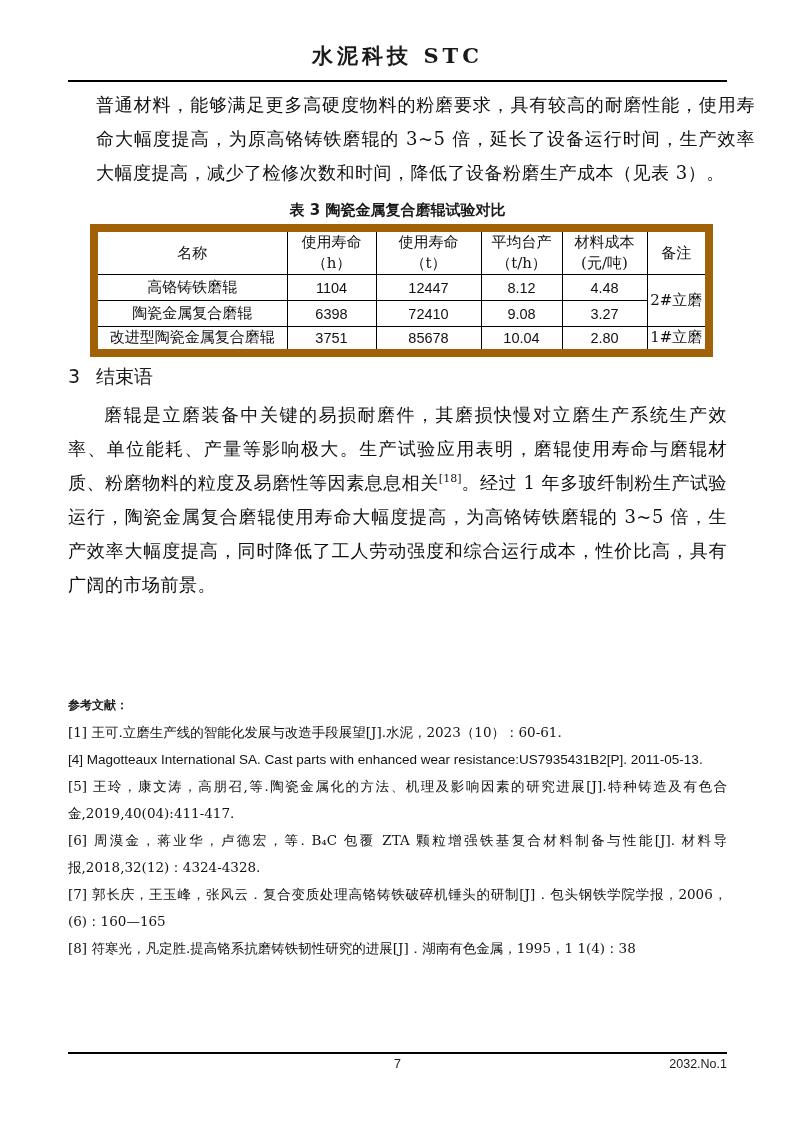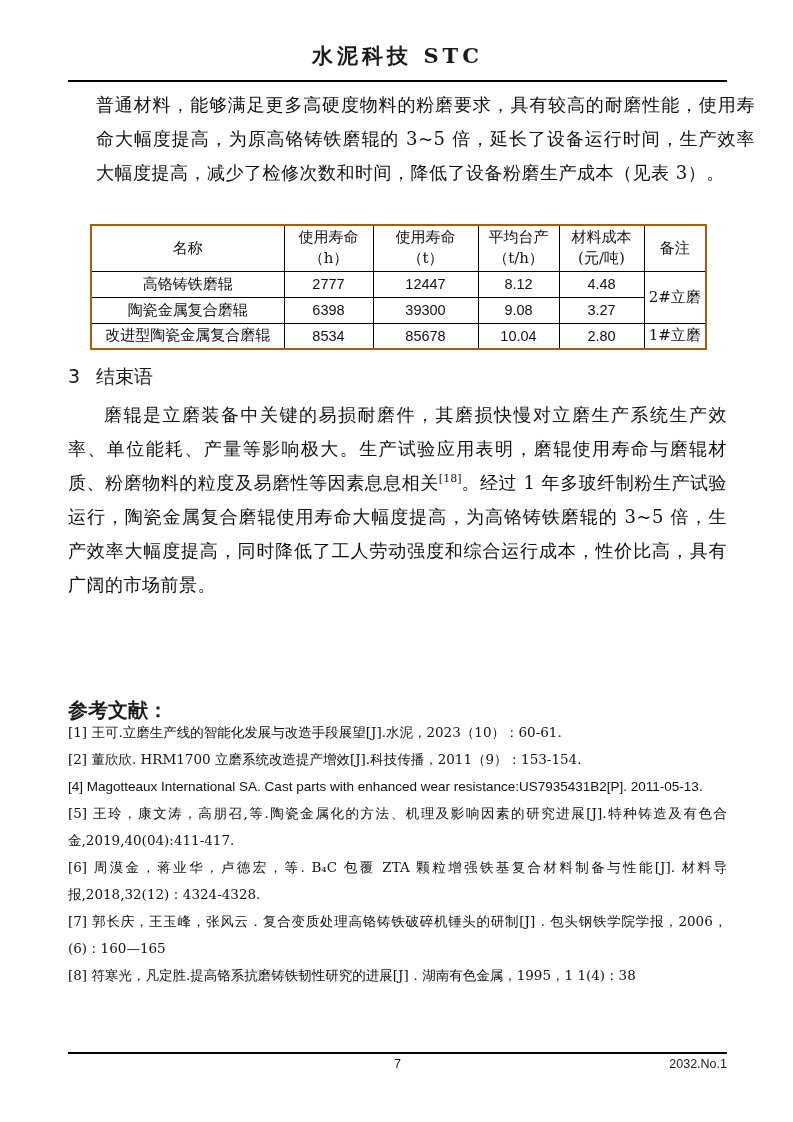--- a/index.html
+++ b/index.html
@@ -30,42 +30,42 @@
   .p2 sup { font-size:11px; line-height:0; vertical-align:super; letter-spacing:0; }
 
   .table-caption {
     position:absolute; top:201px; left:0; width:100%;
     text-align:center; font-weight:700; font-size:15px;
     font-family:"DejaVu Sans","Liberation Sans",sans-serif;
   }
   .cmp-table {
     position:absolute; top:224px; left:22px;
     border-collapse:collapse; table-layout:fixed; width:615px;
-    border:2px solid #a16207; font-size:15px; color:#111;
+    border:8px solid #a16207; font-size:15px; color:#111;
   }
   .cmp-table th, .cmp-table td {
     border:1px solid #000; text-align:center; vertical-align:middle;
     font-weight:400; padding:0; overflow:hidden;
   }
   .cmp-table thead tr { height:46px; }
   .cmp-table tbody tr { height:26px;margin-left:21px; }
   .cmp-table thead { border-bottom:1.5px solid #000; }
   .th-line { display:block; line-height:21px; }
   .num { font-family:"Liberation Sans","DejaVu Sans",sans-serif; font-size:14.5px; }
 
   .section-heading {
     position:absolute; top:364px; left:0;
     font-weight:400; font-size:19px;
     font-family:"DejaVu Sans","Liberation Sans",sans-serif;
   }
   .section-heading .h-num { margin-right:16px; }
 
   .refs-heading {
     position:absolute; top:697px; left:0;
-    font-weight:700; font-size:20px;
+    font-weight:700; font-size:12px;
   }
   .refs-list { position:absolute; top:719px; left:0; width:100%; }
   .ref-item {
     font-size:13.5px; line-height:27px; text-align:justify; color:#111;
   }
   .ref-latin { font-family:"Liberation Sans","DejaVu Sans",sans-serif; }
 
   .footer-rule {
     position:absolute; top:1052px; left:0; width:100%;
     border-top:2.5px solid #000;
@@ -82,20 +82,21 @@
 </head>
 <body>
 
 <div class="content">
 
   <div class="journal-title">水泥科技 STC</div>
   <div class="header-rule"></div>
 
   <p class="body-para p1">普通材料，能够满足更多高硬度物料的粉磨要求，具有较高的耐磨性能，使用寿命大幅度提高，为原高铬铸铁磨辊的 3~5 倍，延长了设备运行时间，生产效率大幅度提高，减少了检修次数和时间，降低了设备粉磨生产成本（见表 3）。</p>
 
+  <div class="table-caption">表 3  陶瓷金属复合磨辊试验对比</div>
 
   <table class="cmp-table">
     <colgroup>
       <col style="width:193px">
         <col style="width:89px">
         <col style="width:105px">
       <col style="width:81px">
         <col style="width:85px">
         <col style="width:62px">
     </colgroup>
@@ -123,55 +124,54 @@
         </th>
         <th>
           <span class="th-line">备注</span>
           <span class="th-line"></span>
         </th>
       </tr>
     </thead>
     <tbody>
       <tr>
         <td>高铬铸铁磨辊</td>
-        <td class="num">2777</td>
+        <td class="num">1104</td>
         <td class="num">12447</td>
         <td class="num">8.12</td>
         <td class="num">4.48</td>
         <td rowspan="2">2#立磨</td>
       </tr>
       <tr>
         <td>陶瓷金属复合磨辊</td>
         <td class="num">6398</td>
-        <td class="num">39300</td>
+        <td class="num">72410</td>
         <td class="num">9.08</td>
         <td class="num">3.27</td>
       </tr>
       <tr>
         <td>改进型陶瓷金属复合磨辊</td>
-        <td class="num">8534</td>
+        <td class="num">3751</td>
         <td class="num">85678</td>
         <td class="num">10.04</td>
         <td class="num">2.80</td>
         <td>1#立磨</td>
       </tr>
     </tbody>
   </table>
 
   <div class="section-heading">
     <span class="h-num">3</span><span>结束语</span>
   </div>
 
   <p class="body-para p2"><span>磨辊是立磨装备中关键的易损耐磨件，其磨损快慢对立磨生产系统生产效率、单位能耗、产量等影响极大。生产试验应用表明，磨辊使用寿命与磨辊材质、粉磨物料的粒度及易磨性等因素息息相关</span><sup>[18]</sup><span>。经过 1 年多玻纤制粉生产试验运行，陶瓷金属复合磨辊使用寿命大幅度提高，为高铬铸铁磨辊的 3~5 倍，生产效率大幅度提高，同时降低了工人劳动强度和综合运行成本，性价比高，具有广阔的市场前景。</span></p>
 
   <div class="refs-heading">参考文献：</div>
 
   <div class="refs-list">
     <p class="ref-item">[1] 王可.立磨生产线的智能化发展与改造手段展望[J].水泥，2023（10）：60-61.</p>
-    <p class="ref-item">[2] 董欣欣. HRM1700 立磨系统改造提产增效[J].科技传播，2011（9）：153-154.</p>
     <p class="ref-item ref-latin">[4] Magotteaux International SA. Cast parts with enhanced wear resistance:US7935431B2[P]. 2011-05-13.</p>
     <p class="ref-item">[5] 王玲，康文涛，高朋召,等.陶瓷金属化的方法、机理及影响因素的研究进展[J].特种铸造及有色合金,2019,40(04):411-417.</p>
     <p class="ref-item">[6] 周漠金，蒋业华，卢德宏，等. B₄C 包覆 ZTA 颗粒增强铁基复合材料制备与性能[J]. 材料导报,2018,32(12)：4324-4328.</p>
     <p class="ref-item">[7] 郭长庆，王玉峰，张风云．复合变质处理高铬铸铁破碎机锤头的研制[J]．包头钢铁学院学报，2006，(6)：160—165</p>
     <p class="ref-item">[8] 符寒光，凡定胜.提高铬系抗磨铸铁韧性研究的进展[J]．湖南有色金属，1995，1 1(4)：38</p>
   </div>
 
   <div class="footer-rule"></div>
   <div class="page-number">7</div>
   <div class="issue-number">2032.No.1</div>

